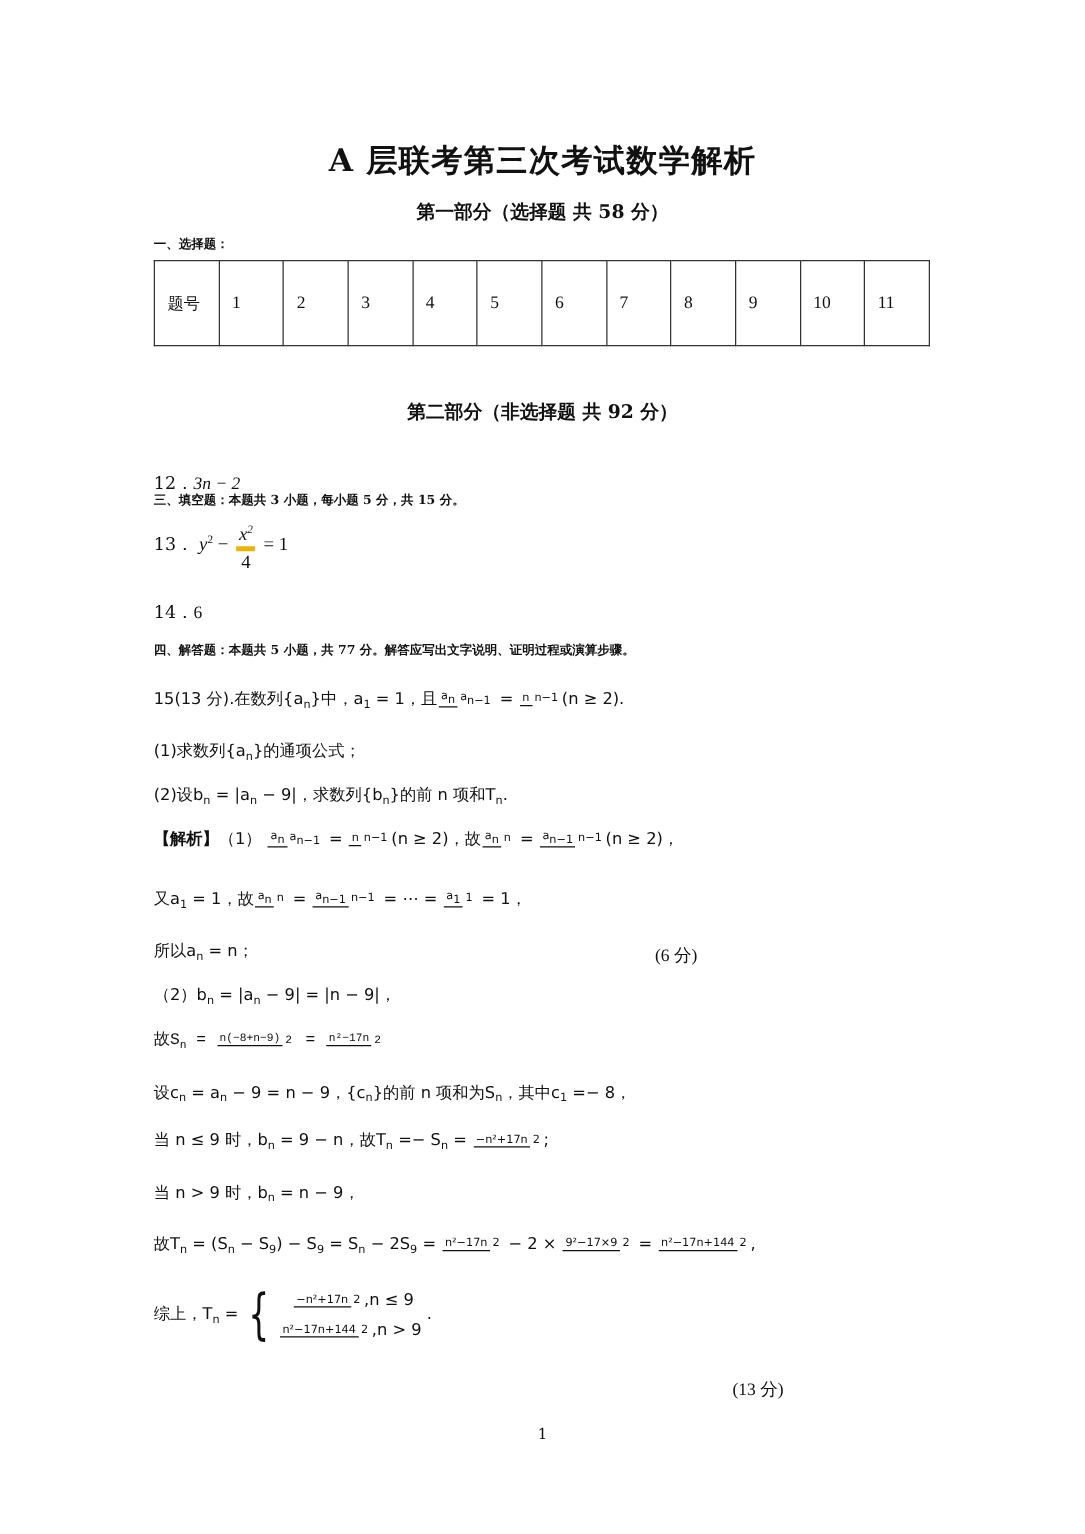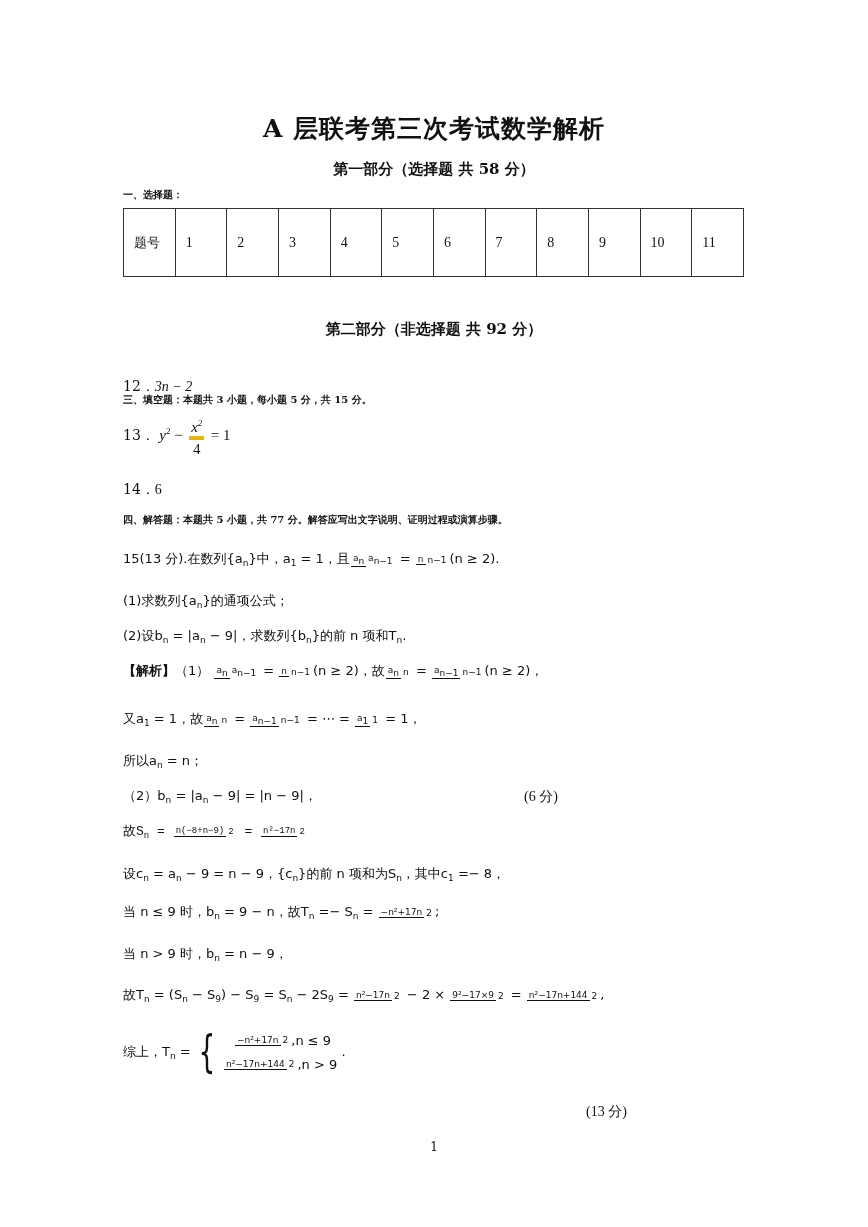--- a/index.html
+++ b/index.html
@@ -147,21 +147,21 @@
       <span class="den">n−1</span>
     </span> = ⋯ = <span class="frac">
       <span class="num">a<sub>1</sub></span>
       <span class="den">1</span>
     </span><span> = 1，</span>
 </div>
 
 <div class="abs line cam" style="top:752px;">
   <span>所以a</span><sub>n</sub><span> = n；</span>
 </div>
-<div class="score" style="left:524px; top:788px;">(6 分)</div>
+<div class="score" style="left:524px; top:756px;">(6 分)</div>
 
 <div class="abs line cam" style="top:787px;">
   <span>（2）b</span><sub>n</sub><span> = |a</span><sub>n</sub><span> − 9| = |n − 9|，</span>
 </div>
 
 <div class="abs line cam" style="top:865px;">
   <span>设c</span><sub>n</sub><span> = a</span><sub>n</sub><span> − 9 = n − 9，{c</span><sub>n</sub><span>}的前 n 项和为S</span><sub>n</sub><span>，其中c</span><sub>1</sub><span> =− 8，</span>
 </div>
 
 <div class="abs line cam" style="top:822px;font-family:Liberation Mono, monospace;">

